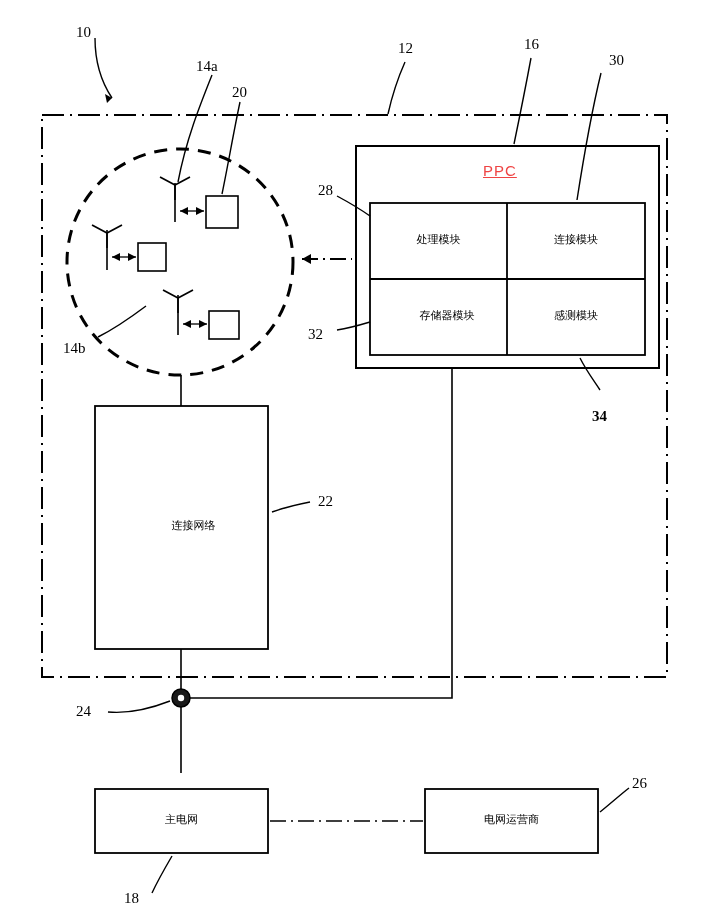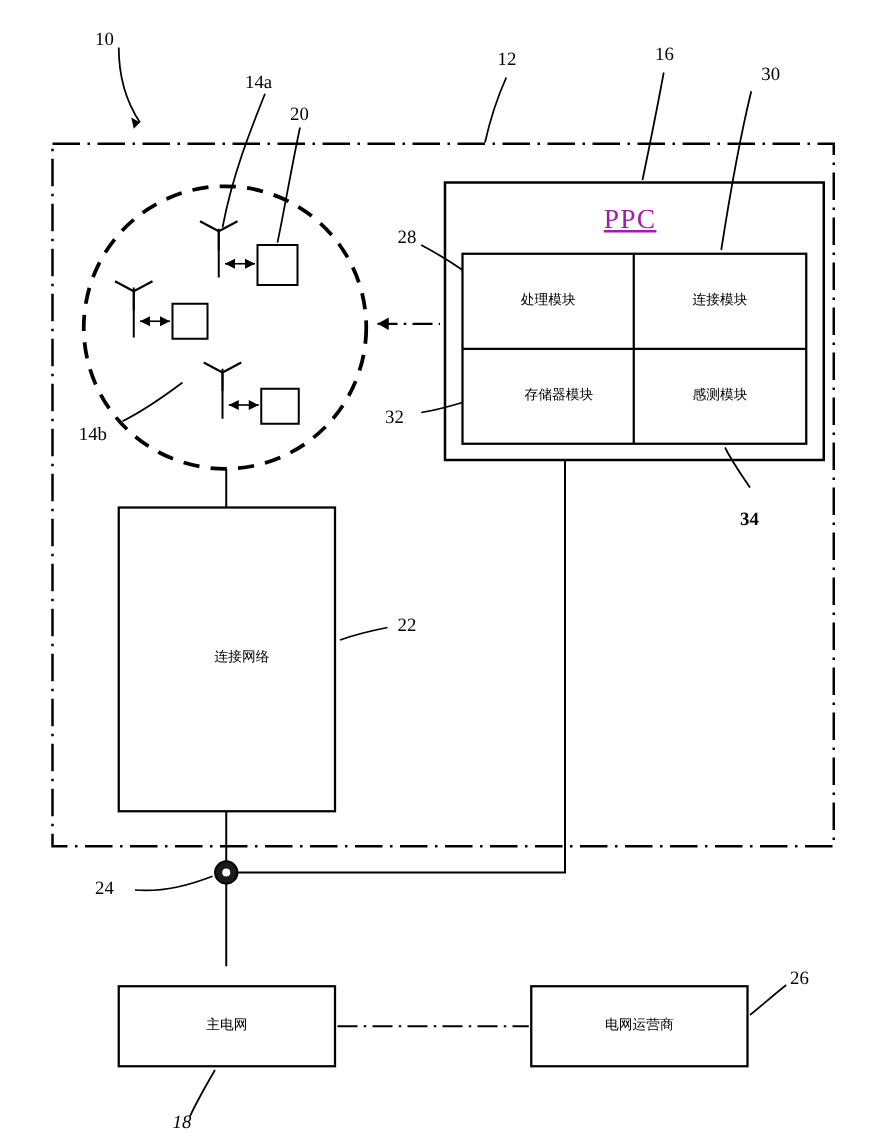--- a/index.html
+++ b/index.html
@@ -37,25 +37,25 @@
   .box-label {
     position: absolute;
     font-size: 11px;
     font-family: "DejaVu Sans", sans-serif;
     color: #000;
     white-space: nowrap;
     text-align: center;
   }
   .ppc-title {
     position: absolute;
-    font-size: 22px;
-    font-family: Liberation Serif, serif;
+    font-size: 15px;
+    font-family: Liberation Sans, sans-serif;
     letter-spacing: 1px;
     text-decoration: underline;
-    color: #a21caf;
+    color: #ef4444;
   }
 </style>
 </head>
 <body>
 
 <div id="canvas">
 
   <svg class="layer" viewBox="0 0 714 912">
     <defs></defs>
 
@@ -168,21 +168,21 @@
   <div class="ref-label" style="left:609px; top:52px;">30</div>
   <div class="ref-label" style="left:196px; top:58px;">14a</div>
   <div class="ref-label" style="left:232px; top:84px;">20</div>
   <div class="ref-label" style="left:318px; top:182px;">28</div>
   <div class="ref-label" style="left:308px; top:326px;">32</div>
   <div class="ref-label" style="left:592px; top:408px;font-weight:bold;">34</div>
   <div class="ref-label" style="left:63px; top:340px;">14b</div>
   <div class="ref-label" style="left:318px; top:493px;">22</div>
   <div class="ref-label" style="left:76px; top:703px;">24</div>
   <div class="ref-label" style="left:632px; top:775px;">26</div>
-  <div class="ref-label" style="left:138px; top:890px;font-style:italic;">18</div>
+  <div class="ref-label" style="left:124px; top:890px;">18</div>
 
   <div class="ppc-title" style="left:483px; top:162px;">PPC</div>
 
   <div class="box-label" style="left:370px; top:232px; width:137px;">处理模块</div>
   <div class="box-label" style="left:507px; top:232px; width:138px;">连接模块</div>
   <div class="box-label" style="left:370px; top:308px; width:154px;">存储器模块</div>
   <div class="box-label" style="left:507px; top:308px; width:138px;">感测模块</div>
 
   <div class="box-label" style="left:95px; top:518px; width:197px;">连接网络</div>
   <div class="box-label" style="left:425px; top:812px; width:173px;">电网运营商</div>

